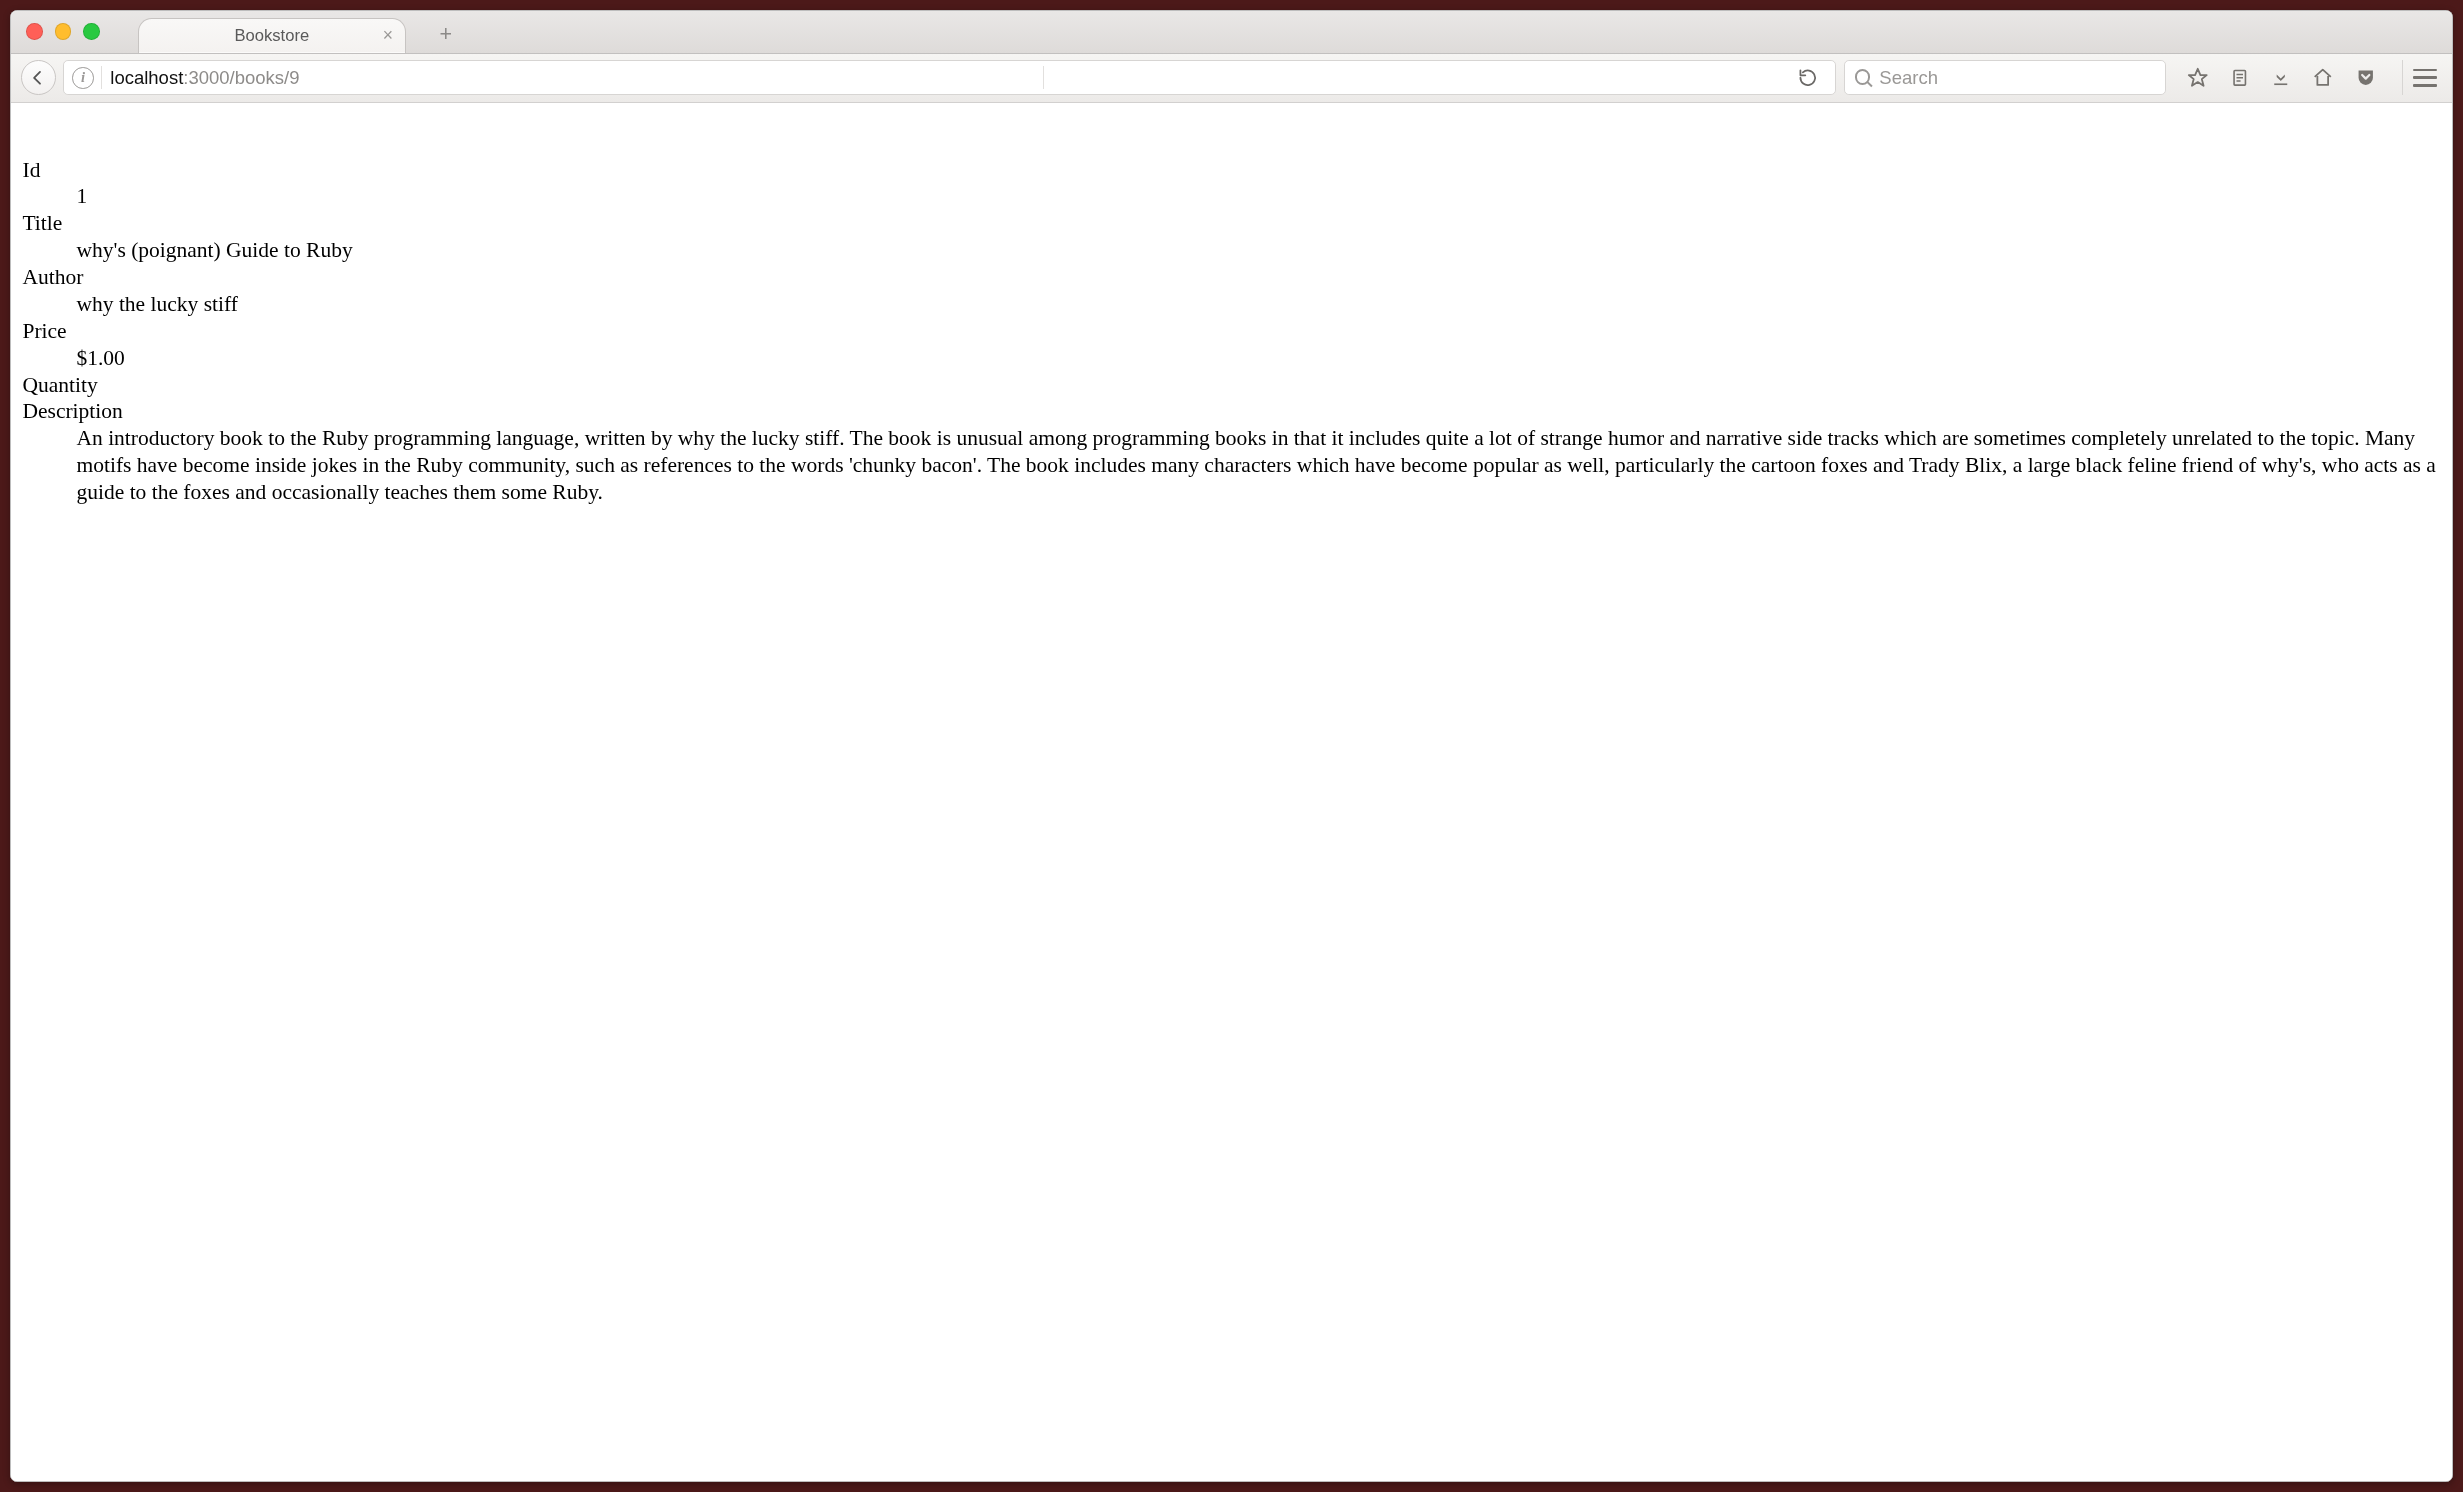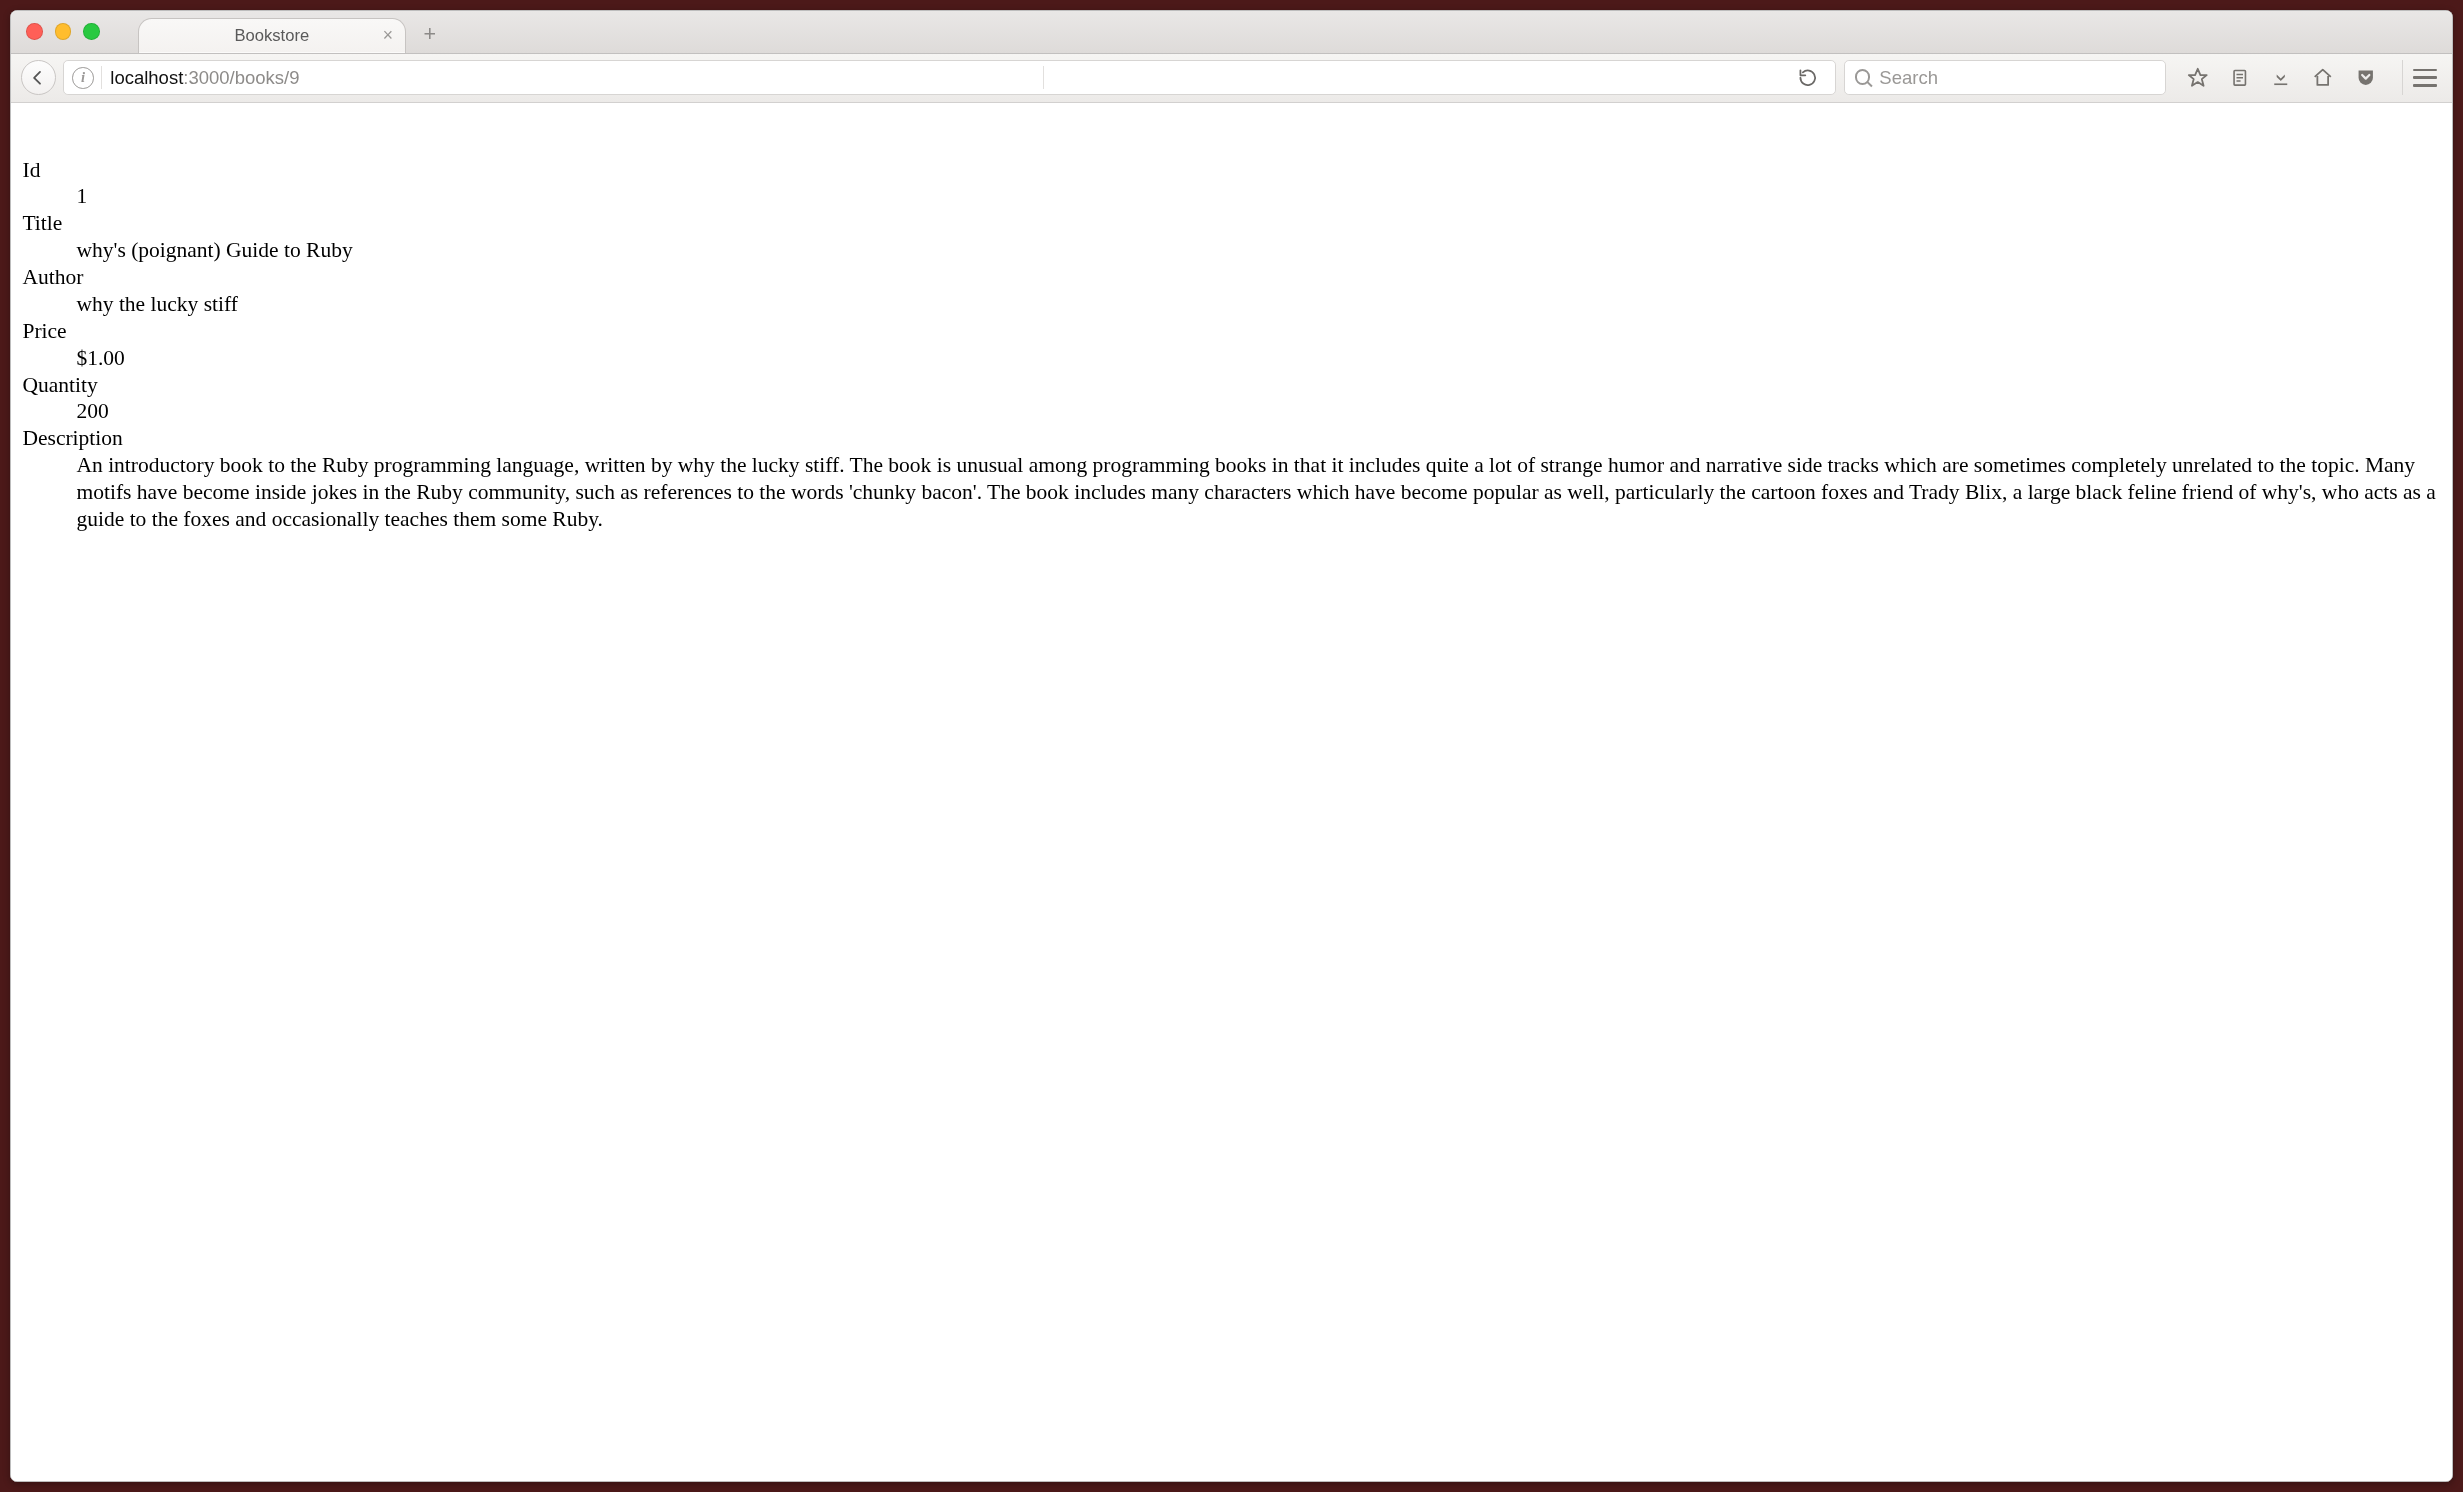--- a/index.html
+++ b/index.html
@@ -26,20 +26,21 @@
     border: 1px solid #bdbdbd;
   }
   
   .titlebar {
     height: 43px;
     background: linear-gradient(to bottom, #e9e7e6 0%, #dedbd9 100%);
     border-bottom: 1px solid #c2c0bf;
     display: flex;
     align-items: flex-end;
     position: relative;
+    gap: 16px;
   }
   .traffic-lights {
     position: absolute;
     top: 12.7px; left: 15.6px;
     display: flex;
     gap: 11.7px;
   }
   .tl {
     width: 16.6px; height: 16.6px; border-radius: 50%;
     border: 0.5px solid rgba(0,0,0,.12);
@@ -301,21 +302,20 @@
       <dl class="definition-list">
         <dt>Id</dt>
         <dd>1</dd>
         <dt>Title</dt>
         <dd>why's (poignant) Guide to Ruby</dd>
         <dt>Author</dt>
         <dd>why the lucky stiff</dd>
         <dt>Price</dt>
         <dd>$1.00</dd>
         <dt>Quantity</dt>
-        <dd>200</dd>
         <dt>Description</dt>
         <dd>An introductory book to the Ruby programming language, written by why the lucky stiff. The book is unusual among programming books in that it includes quite a lot of strange humor and narrative side tracks which are sometimes completely unrelated to the topic. Many motifs have become inside jokes in the Ruby community, such as references to the words 'chunky bacon'. The book includes many characters which have become popular as well, particularly the cartoon foxes and Trady Blix, a large black feline friend of why's, who acts as a guide to the foxes and occasionally teaches them some Ruby.</dd>
       </dl>
     </div>
 
   </div>
 </div>
 
 
 </body></html>

